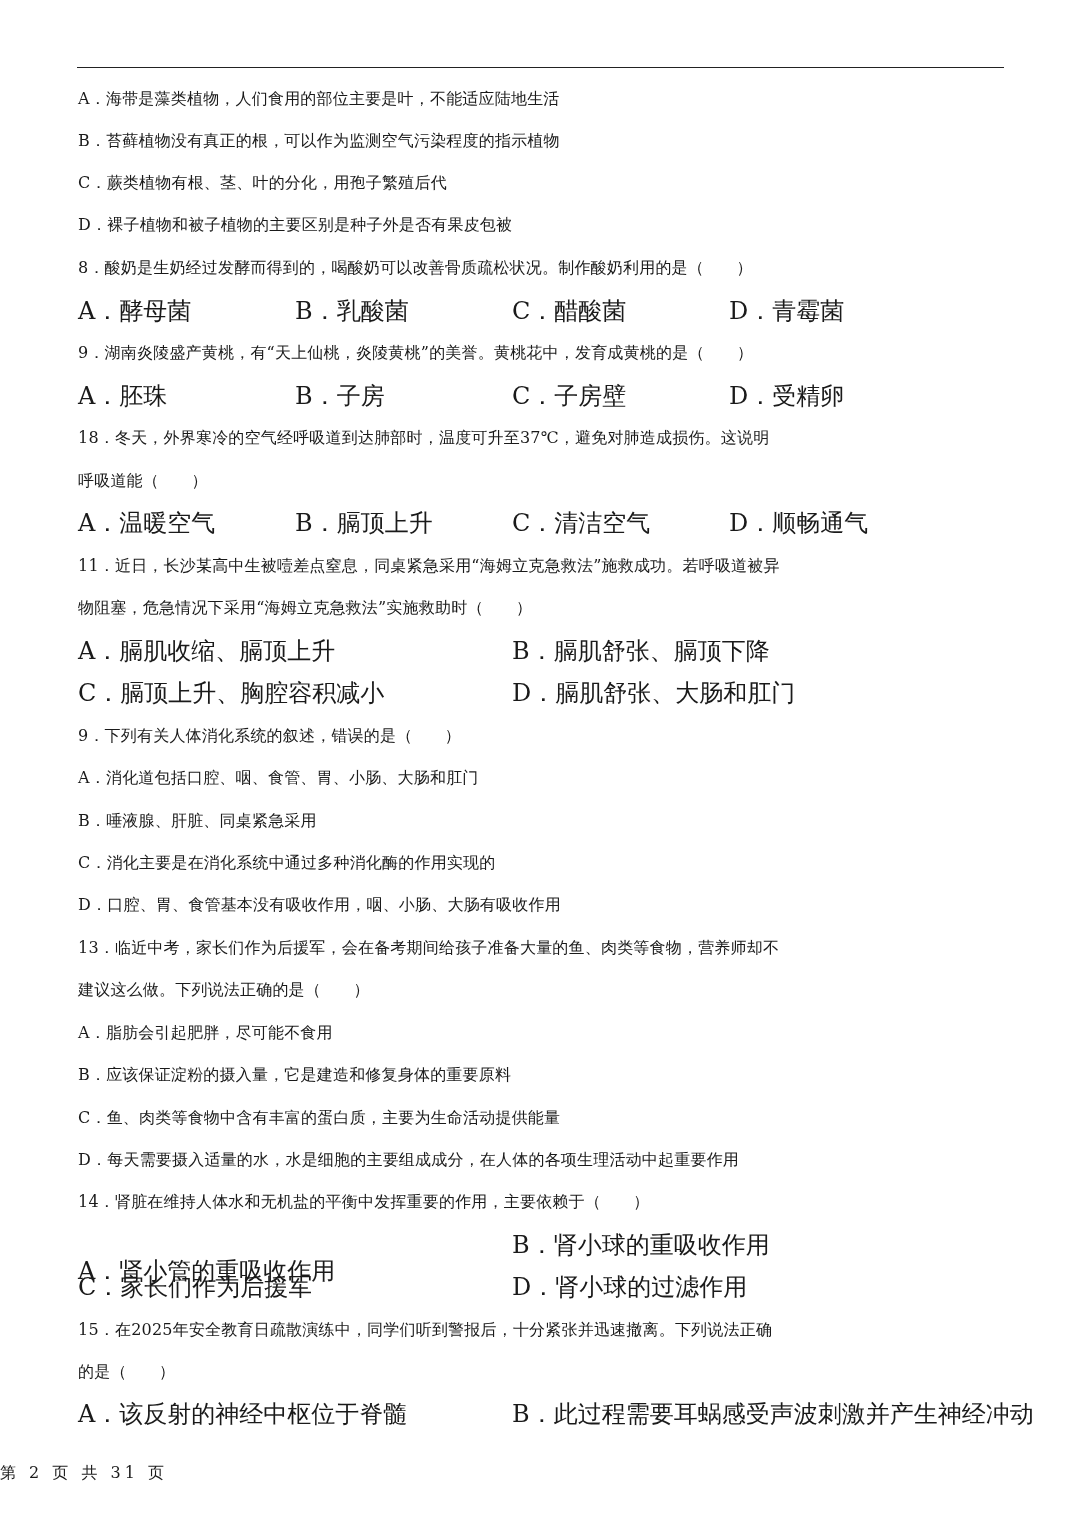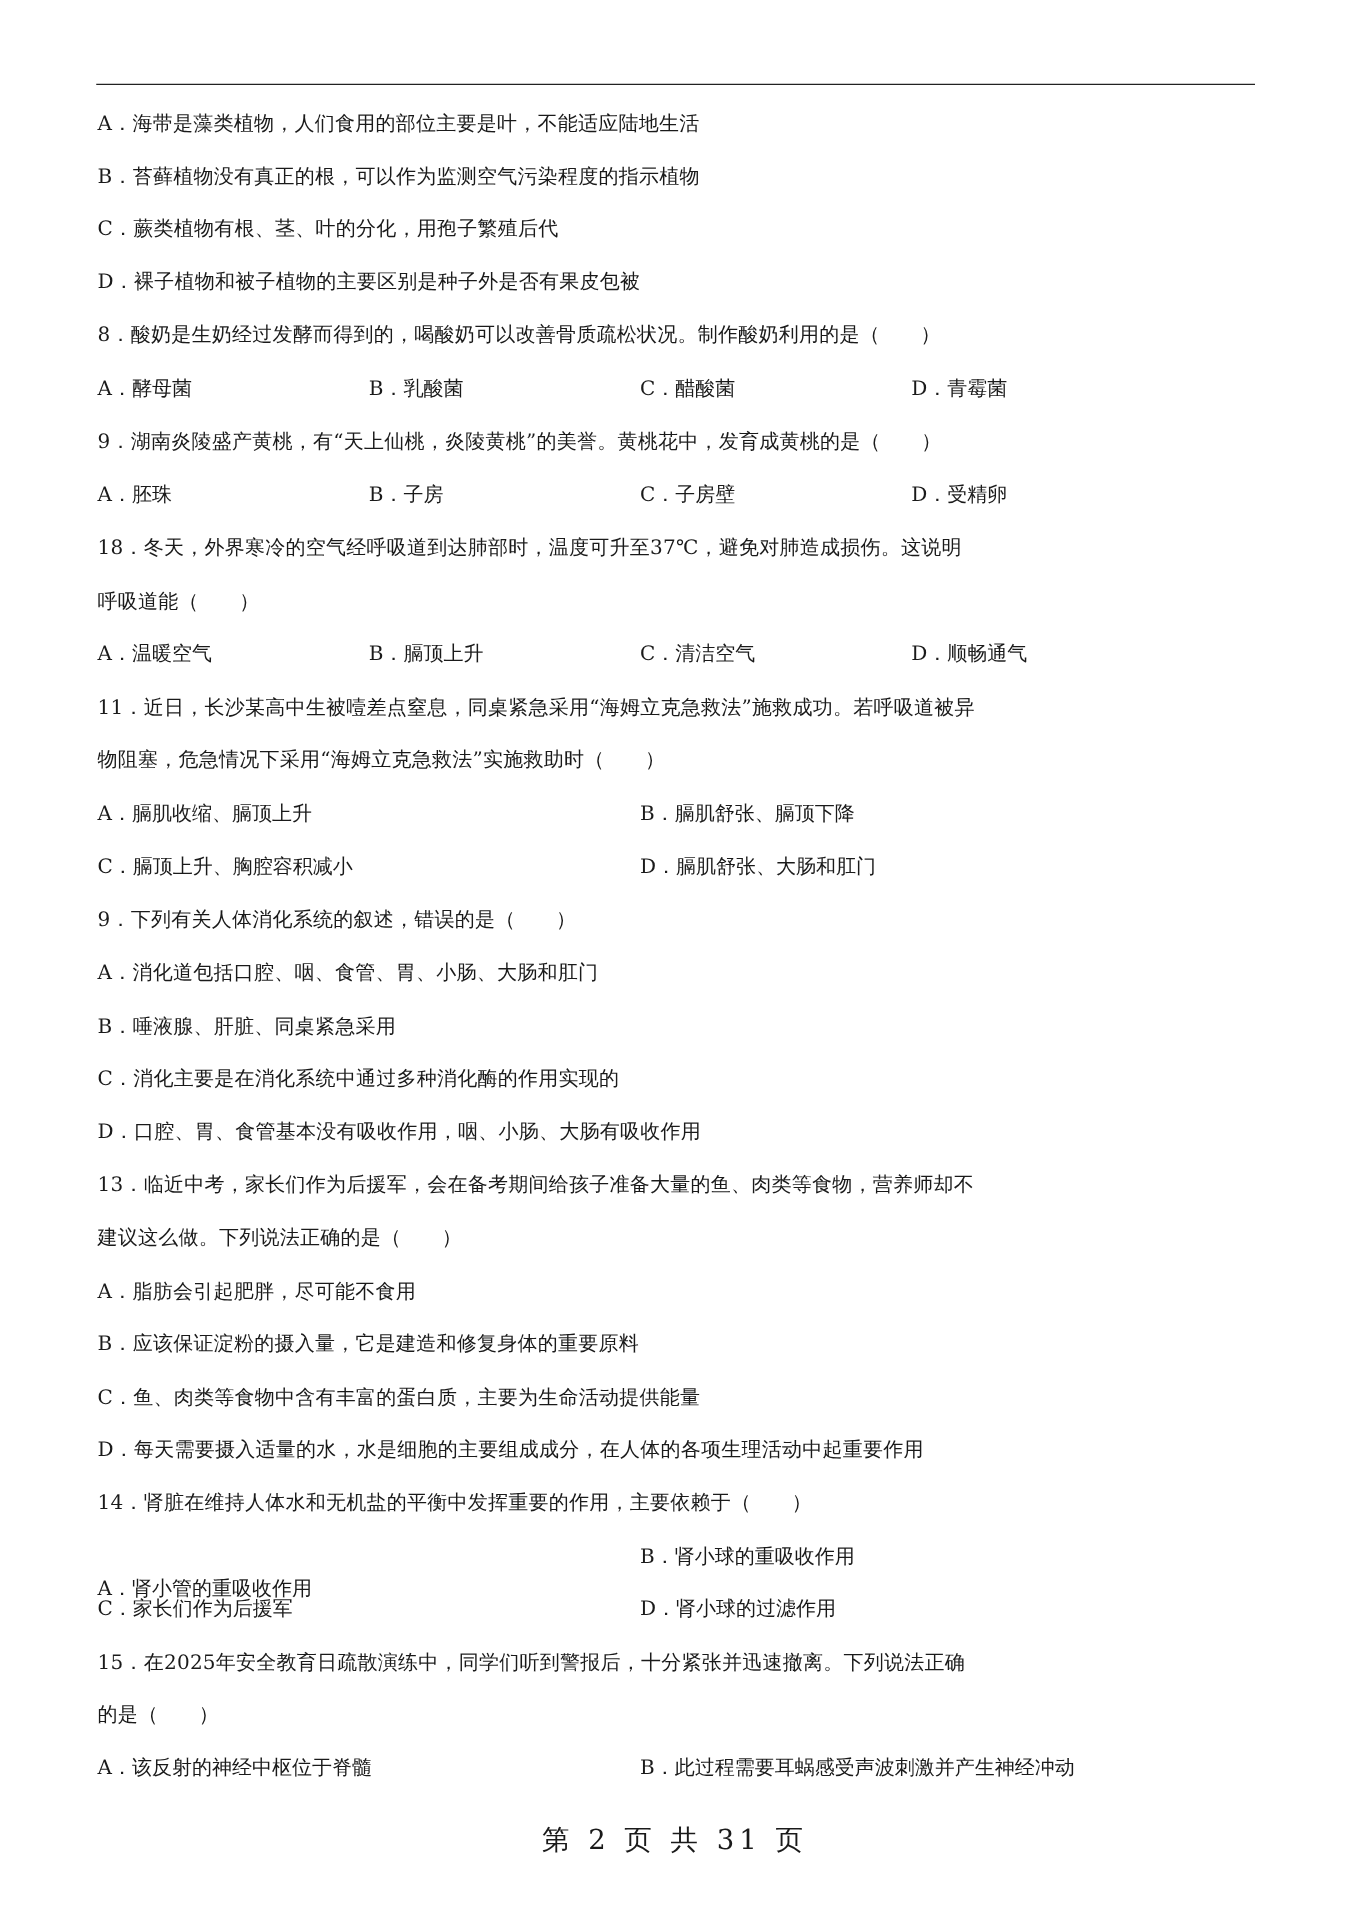--- a/index.html
+++ b/index.html
@@ -9,24 +9,24 @@
     color: #1a1a1a;
   }
   .rule {
     position: absolute; left: 77px; top: 67px; width: 927px; height: 0;
     border-top: 1.5px solid #222;
   }
   .line {
     position: absolute; left: 78px; font-size: 16px; line-height: 26px;
     white-space: nowrap; letter-spacing: 0.2px;
   }
-  .opt { position: absolute; font-size: 16px; line-height: 26px; white-space: nowrap; }
+  .opt { position: absolute; font-size: 24px; line-height: 26px; white-space: nowrap; }
   .footer {
-    position: absolute; top: 1460px; left: 0; width: 1080px; text-align: center;
-    font-size: 22px; line-height: 26px; letter-spacing: 4px;
+    position: absolute; top: 1460px; left: 0; width: 1080px; text-align: left;
+    font-size: 16px; line-height: 26px; letter-spacing: 4px;
   }
 </style>
 </head>
 <body>
 
 <div class="rule"></div>
 
 <div class="line" style="top:86px">A．海带是藻类植物，人们食用的部位主要是叶，不能适应陆地生活</div>
 <div class="line" style="top:128px">B．苔藓植物没有真正的根，可以作为监测空气污染程度的指示植物</div>
 <div class="line" style="top:170px">C．蕨类植物有根、茎、叶的分化，用孢子繁殖后代</div>

